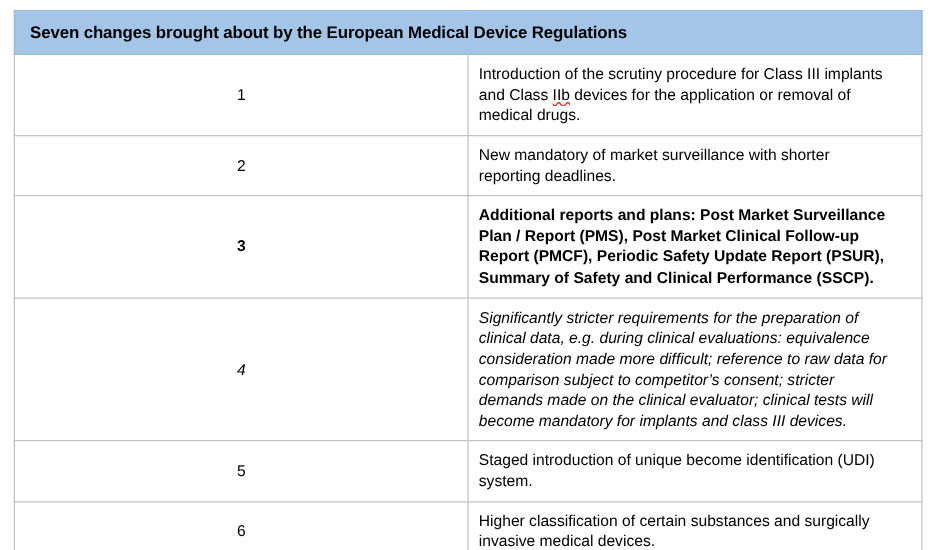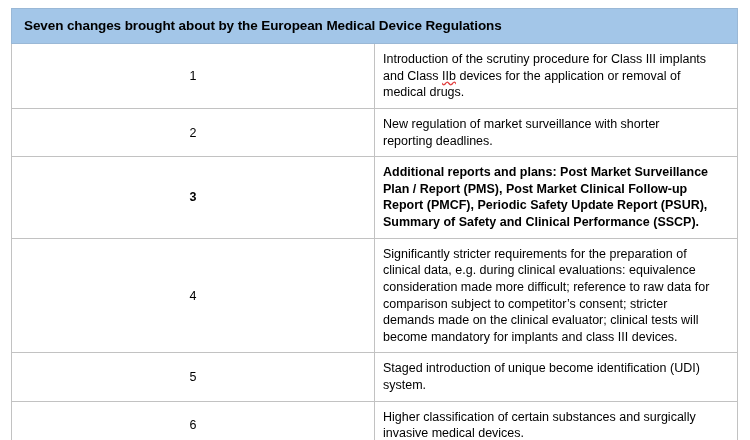--- a/index.html
+++ b/index.html
@@ -76,21 +76,21 @@
     font-size: 12.5px;
     line-height: 1.33;
     color: #000000;
     text-align: left;
   }
 
   
   tr.body-row.lines-1 td { height: 24px; }
   tr.body-row.lines-2 td { height: 41px; }
   tr.body-row.lines-3 td { height: 56px; font-weight: bold; }
-  tr.body-row.lines-4 td { height: 74px; }
+  tr.body-row.lines-4 td { height: 74px; font-style: italic; }
 
   
   .spellerr {
     text-decoration: underline wavy #e03b3b;
     text-decoration-skip-ink: none;
     -webkit-text-decoration: underline wavy #e03b3b;
   }
 </style>
 </head>
 <body>
@@ -105,21 +105,21 @@
           </td>
         </tr>
 
         <tr class="body-row lines-2">
           <td class="num-cell">1</td>
           <td class="text-cell"><span>Introduction of the scrutiny procedure for Class III implants and Class </span><span class="spellerr">IIb</span><span> devices for the application or removal of medical drugs.</span></td>
         </tr>
 
         <tr class="body-row lines-1">
           <td class="num-cell">2</td>
-          <td class="text-cell">New regulation of market surveillance with shorter reporting deadlines.</td>
+          <td class="text-cell">New mandatory of market surveillance with shorter reporting deadlines.</td>
         </tr>
 
         <tr class="body-row lines-3">
           <td class="num-cell">3</td>
           <td class="text-cell">Additional reports and plans: Post Market Surveillance Plan / Report (PMS), Post Market Clinical Follow-up Report (PMCF), Periodic Safety Update Report (PSUR), Summary of Safety and Clinical Performance (SSCP).</td>
         </tr>
 
         <tr class="body-row lines-4">
           <td class="num-cell">4</td>
           <td class="text-cell">Significantly stricter requirements for the preparation of clinical data, e.g. during clinical evaluations: equivalence consideration made more difficult; reference to raw data for comparison subject to competitor’s consent; stricter demands made on the clinical evaluator; clinical tests will become mandatory for implants and class III devices.</td>

